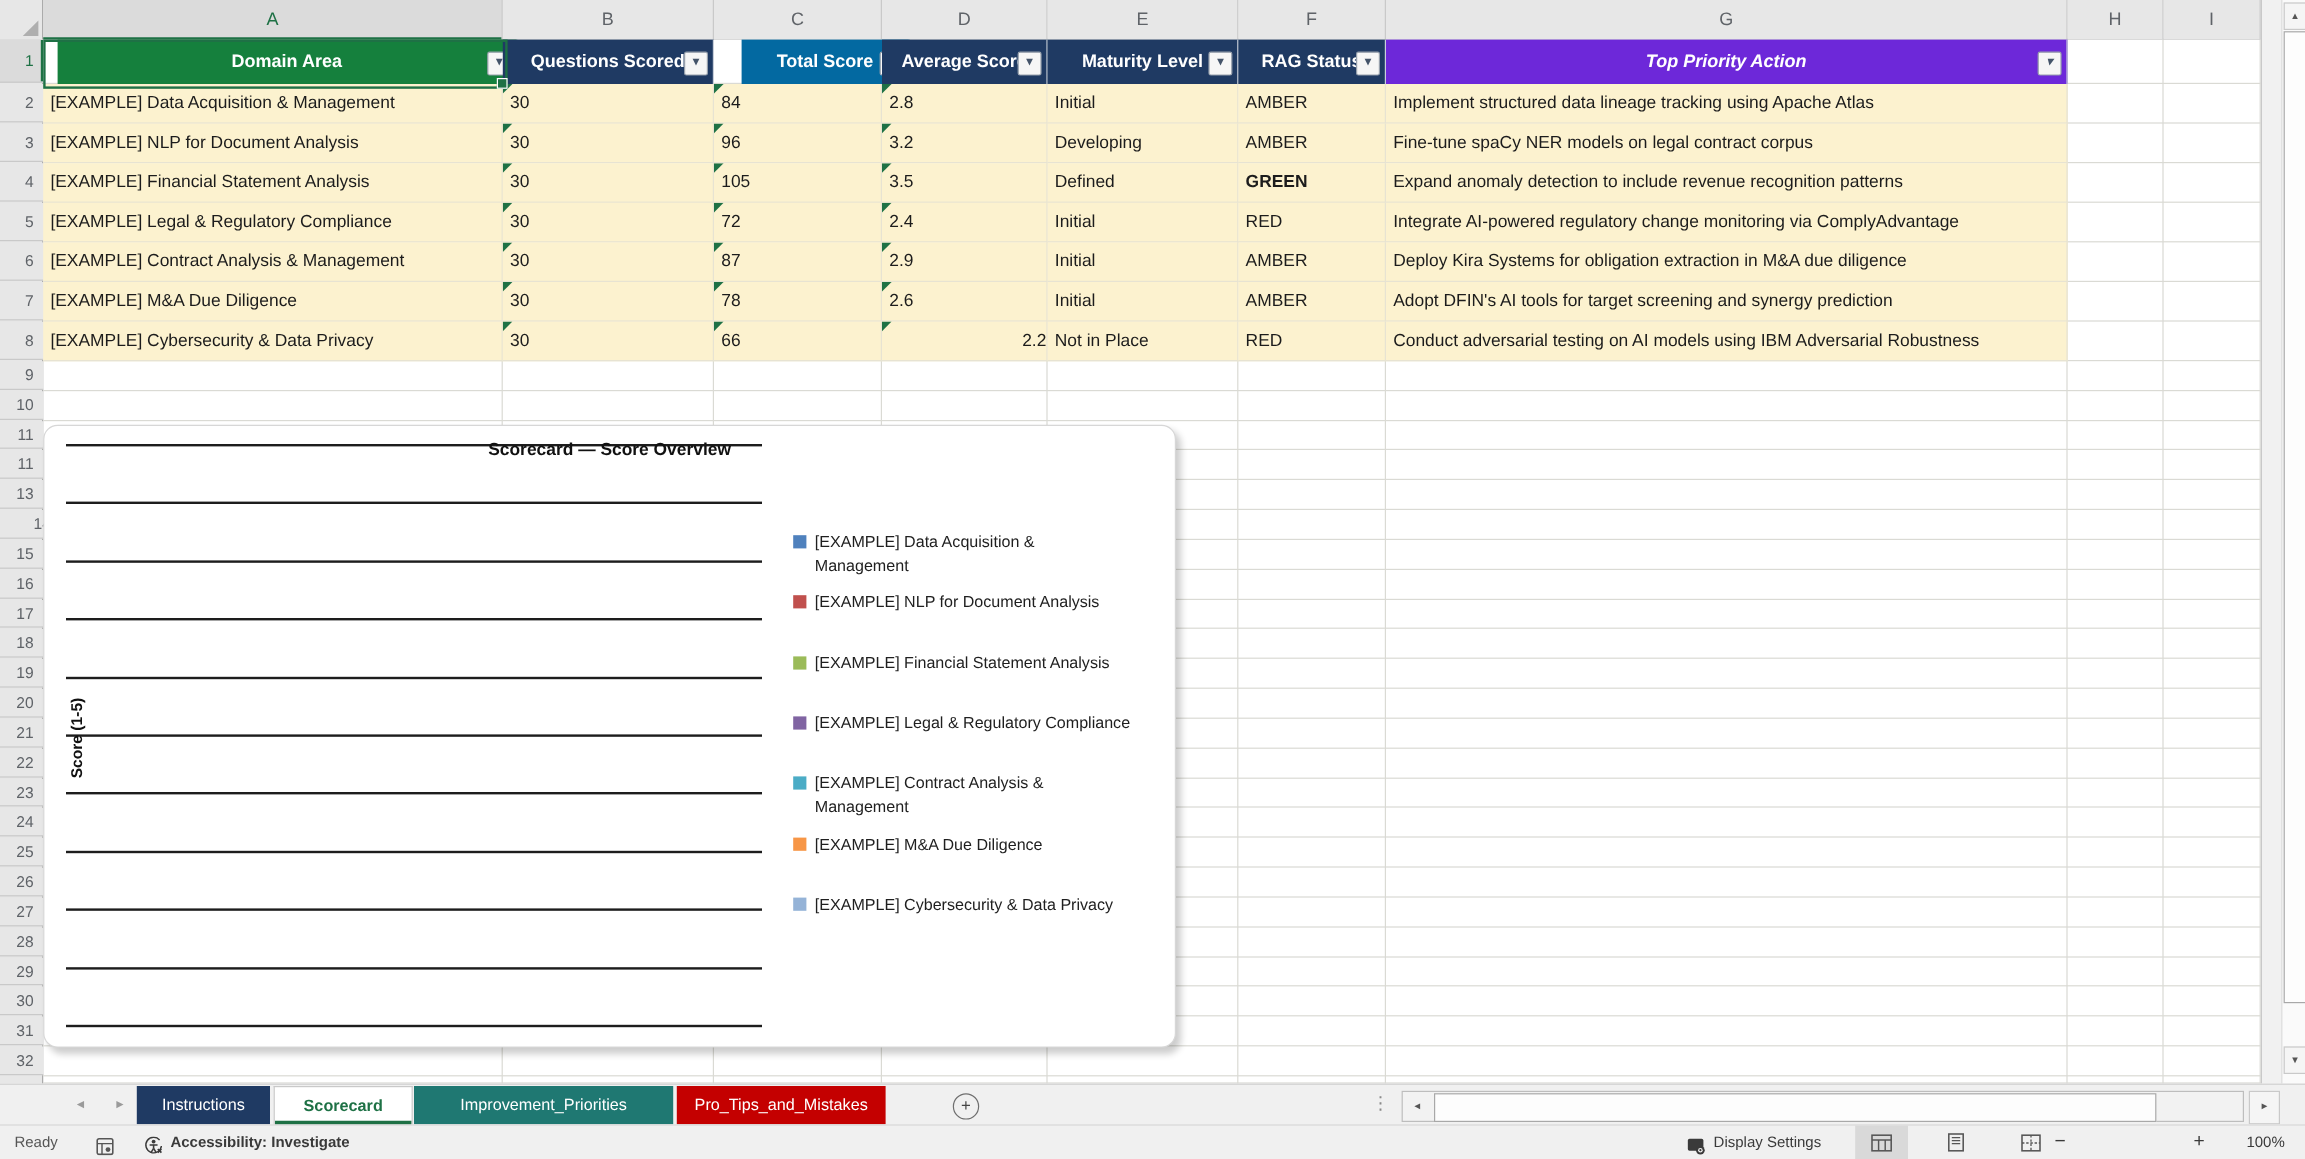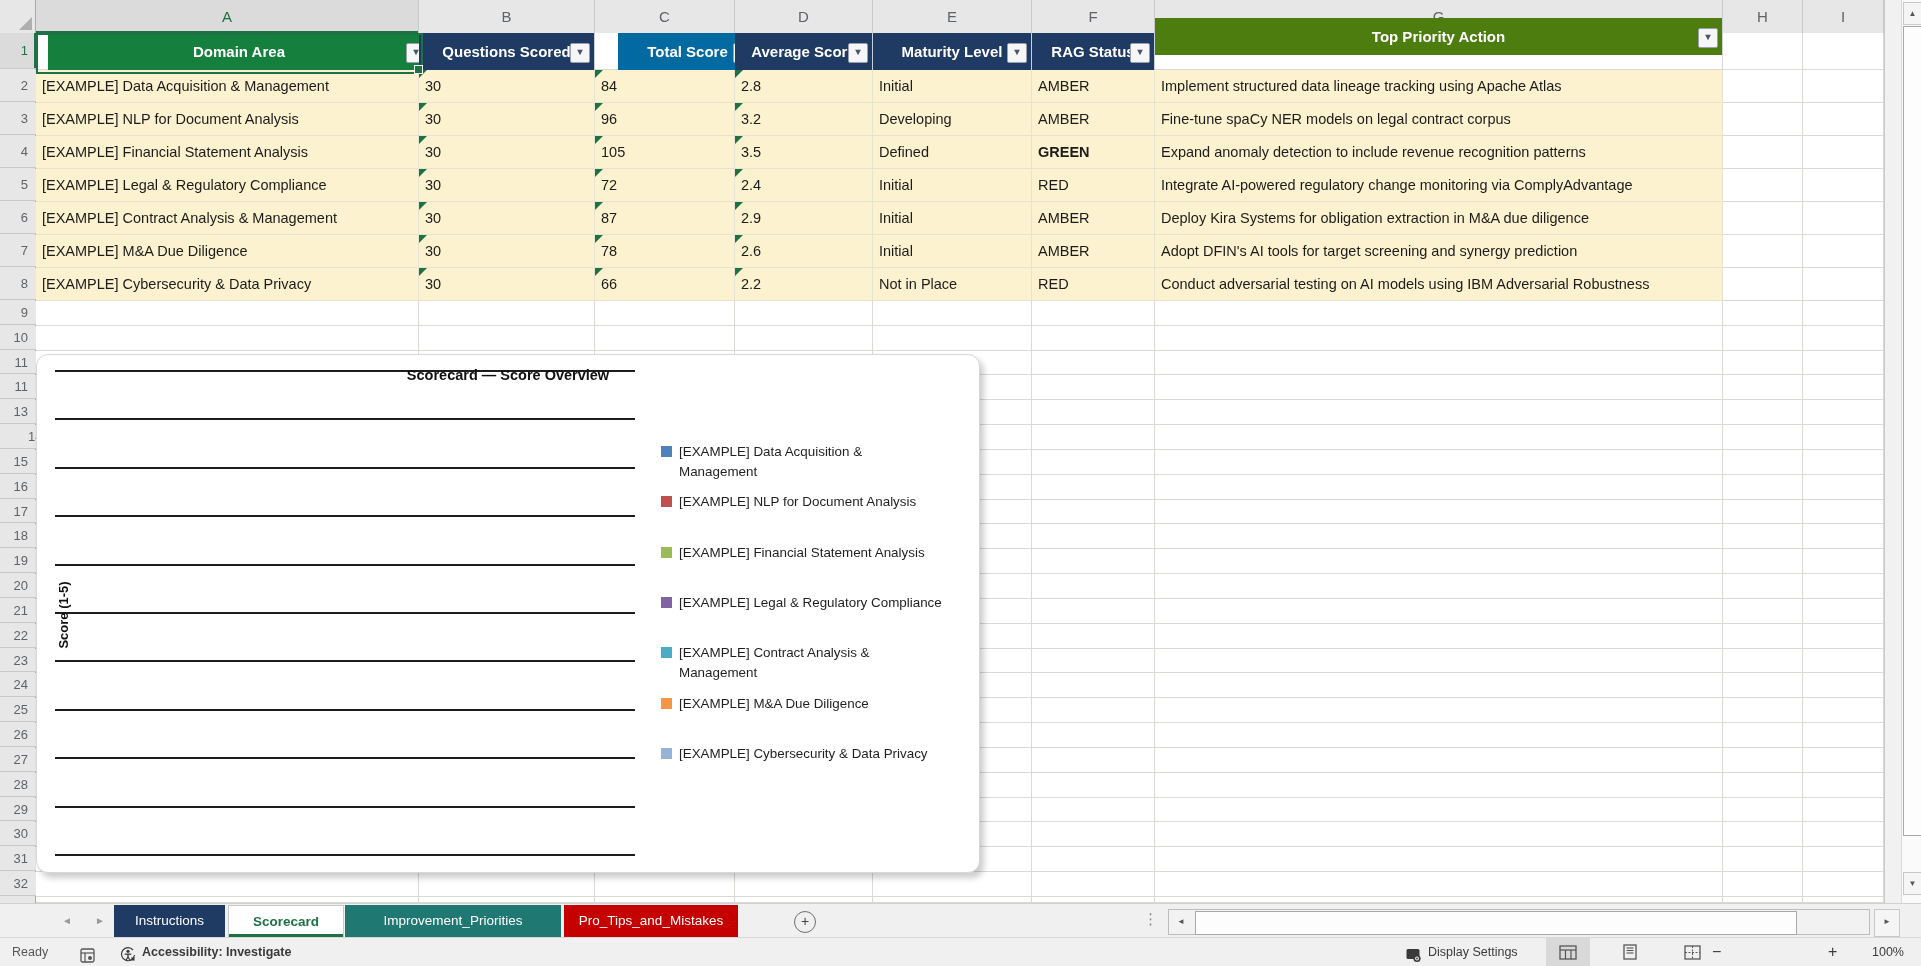--- a/index.html
+++ b/index.html
@@ -146,21 +146,21 @@
       <div class="gline-h" style="left: 36px; top: 846.26px; width: 1848px;"></div>
       <div class="gline-h" style="left: 36px; top: 871.09px; width: 1848px;"></div>
       <div class="gline-h" style="left: 36px; top: 895.92px; width: 1848px;"></div>
       <div class="gline-h" style="left: 36px; top: 902px; width: 1848px;"></div>
       <div class="thead-cell" style="left: 48px; top: 33px; width: 383px; height: 37px; line-height: 37px; background: #15803d;">Domain Area<div class="filter-btn" style="right: 4px; top: 10px;">▾</div></div>
       <div class="thead-cell" style="left: 419px; top: 33px; width: 176px; height: 37px; line-height: 37px; background: rgb(31, 58, 99);">Questions Scored<div class="filter-btn" style="right: 4px; top: 10px;">▾</div></div>
       <div class="thead-cell" style="left: 618px; top: 33px; width: 140px; height: 37px; line-height: 37px; background: #0369a1;">Total Score<div class="filter-btn" style="right: 4px; top: 10px;">▾</div></div>
       <div class="thead-cell" style="left: 735px; top: 33px; width: 138px; height: 37px; line-height: 37px; background: rgb(31, 58, 99);">Average Score<div class="filter-btn" style="right: 4px; top: 10px;">▾</div></div>
       <div class="thead-cell" style="left: 873px; top: 33px; width: 159px; height: 37px; line-height: 37px; background: rgb(31, 58, 99);">Maturity Level<div class="filter-btn" style="right: 4px; top: 10px;">▾</div></div>
       <div class="thead-cell" style="left: 1032px; top: 33px; width: 123px; height: 37px; line-height: 37px; background: rgb(31, 58, 99);">RAG Status<div class="filter-btn" style="right: 4px; top: 10px;">▾</div></div>
-      <div class="thead-cell" style="left: 1155px; top: 18px; width: 568px; height: 37px; line-height: 37px; background: #4d7c0f;">Top Priority Action<div class="filter-btn" style="right: 4px; top: 10px;">▾</div></div>
+      <div class="thead-cell" style="left: 1155px; top: 33px; width: 568px; height: 37px; line-height: 37px; background: #6d28d9; font-style: italic;">Top Priority Action<div class="filter-btn" style="right: 4px; top: 10px;">▾</div></div>
       <div class="tcell" style="left: 36px; top: 70px; width: 383px; height: 33px; line-height: 33px; background: rgb(252, 242, 207);">[EXAMPLE] Data Acquisition &amp; Management</div>
       <div class="tcell" style="left: 419px; top: 70px; width: 176px; height: 33px; line-height: 33px; background: rgb(252, 242, 207);">30<div class="err-tri" style="left: 0px; top: 0px;"></div></div>
       <div class="tcell" style="left: 595px; top: 70px; width: 140px; height: 33px; line-height: 33px; background: rgb(252, 242, 207);">84<div class="err-tri" style="left: 0px; top: 0px;"></div></div>
       <div class="tcell" style="left: 735px; top: 70px; width: 138px; height: 33px; line-height: 33px; background: rgb(252, 242, 207);">2.8<div class="err-tri" style="left: 0px; top: 0px;"></div></div>
       <div class="tcell" style="left: 873px; top: 70px; width: 159px; height: 33px; line-height: 33px; background: rgb(252, 242, 207);">Initial</div>
       <div class="tcell" style="left: 1032px; top: 70px; width: 123px; height: 33px; line-height: 33px; background: rgb(252, 242, 207);">AMBER</div>
       <div class="tcell" style="left: 1155px; top: 70px; width: 568px; height: 33px; line-height: 33px; background: rgb(252, 242, 207);">Implement structured data lineage tracking using Apache Atlas</div>
       <div class="tcell" style="left: 36px; top: 103px; width: 383px; height: 33px; line-height: 33px; background: rgb(252, 242, 207);">[EXAMPLE] NLP for Document Analysis</div>
       <div class="tcell" style="left: 419px; top: 103px; width: 176px; height: 33px; line-height: 33px; background: rgb(252, 242, 207);">30<div class="err-tri" style="left: 0px; top: 0px;"></div></div>
       <div class="tcell" style="left: 595px; top: 103px; width: 140px; height: 33px; line-height: 33px; background: rgb(252, 242, 207);">96<div class="err-tri" style="left: 0px; top: 0px;"></div></div>
@@ -192,21 +192,21 @@
       <div class="tcell" style="left: 36px; top: 235px; width: 383px; height: 33px; line-height: 33px; background: rgb(252, 242, 207);">[EXAMPLE] M&amp;A Due Diligence</div>
       <div class="tcell" style="left: 419px; top: 235px; width: 176px; height: 33px; line-height: 33px; background: rgb(252, 242, 207);">30<div class="err-tri" style="left: 0px; top: 0px;"></div></div>
       <div class="tcell" style="left: 595px; top: 235px; width: 140px; height: 33px; line-height: 33px; background: rgb(252, 242, 207);">78<div class="err-tri" style="left: 0px; top: 0px;"></div></div>
       <div class="tcell" style="left: 735px; top: 235px; width: 138px; height: 33px; line-height: 33px; background: rgb(252, 242, 207);">2.6<div class="err-tri" style="left: 0px; top: 0px;"></div></div>
       <div class="tcell" style="left: 873px; top: 235px; width: 159px; height: 33px; line-height: 33px; background: rgb(252, 242, 207);">Initial</div>
       <div class="tcell" style="left: 1032px; top: 235px; width: 123px; height: 33px; line-height: 33px; background: rgb(252, 242, 207);">AMBER</div>
       <div class="tcell" style="left: 1155px; top: 235px; width: 568px; height: 33px; line-height: 33px; background: rgb(252, 242, 207);">Adopt DFIN's AI tools for target screening and synergy prediction</div>
       <div class="tcell" style="left: 36px; top: 268px; width: 383px; height: 33px; line-height: 33px; background: rgb(252, 242, 207);">[EXAMPLE] Cybersecurity &amp; Data Privacy</div>
       <div class="tcell" style="left: 419px; top: 268px; width: 176px; height: 33px; line-height: 33px; background: rgb(252, 242, 207);">30<div class="err-tri" style="left: 0px; top: 0px;"></div></div>
       <div class="tcell" style="left: 595px; top: 268px; width: 140px; height: 33px; line-height: 33px; background: rgb(252, 242, 207);">66<div class="err-tri" style="left: 0px; top: 0px;"></div></div>
-      <div class="tcell" style="left: 735px; top: 268px; width: 138px; height: 33px; line-height: 33px; background: rgb(252, 242, 207);">2.2<div class="err-tri" style="left: 0px; top: 0px;"></div></div>
+      <div class="tcell" style="left: 735px; top: 268px; width: 138px; height: 33px; line-height: 33px; background: rgb(252, 242, 207); text-align: right;">2.2<div class="err-tri" style="left: 0px; top: 0px;"></div></div>
       <div class="tcell" style="left: 873px; top: 268px; width: 159px; height: 33px; line-height: 33px; background: rgb(252, 242, 207);">Not in Place</div>
       <div class="tcell" style="left: 1032px; top: 268px; width: 123px; height: 33px; line-height: 33px; background: rgb(252, 242, 207);">RED</div>
       <div class="tcell" style="left: 1155px; top: 268px; width: 568px; height: 33px; line-height: 33px; background: rgb(252, 242, 207);">Conduct adversarial testing on AI models using IBM Adversarial Robustness</div>
       <div class="sel-outline" style="left: 36px; top: 33px; width: 383px; height: 37px;"></div>
       <div class="fill-handle" style="left: 414px; top: 65px;"></div>
     </div>
 
   <div id="chart" style="left:36px;top:354px;width:942px;height:517px;">
     <div id="chart-gridlines">
         <div class="cgrid" style="left: 18px; top: 15px; width: 580px;"></div>

